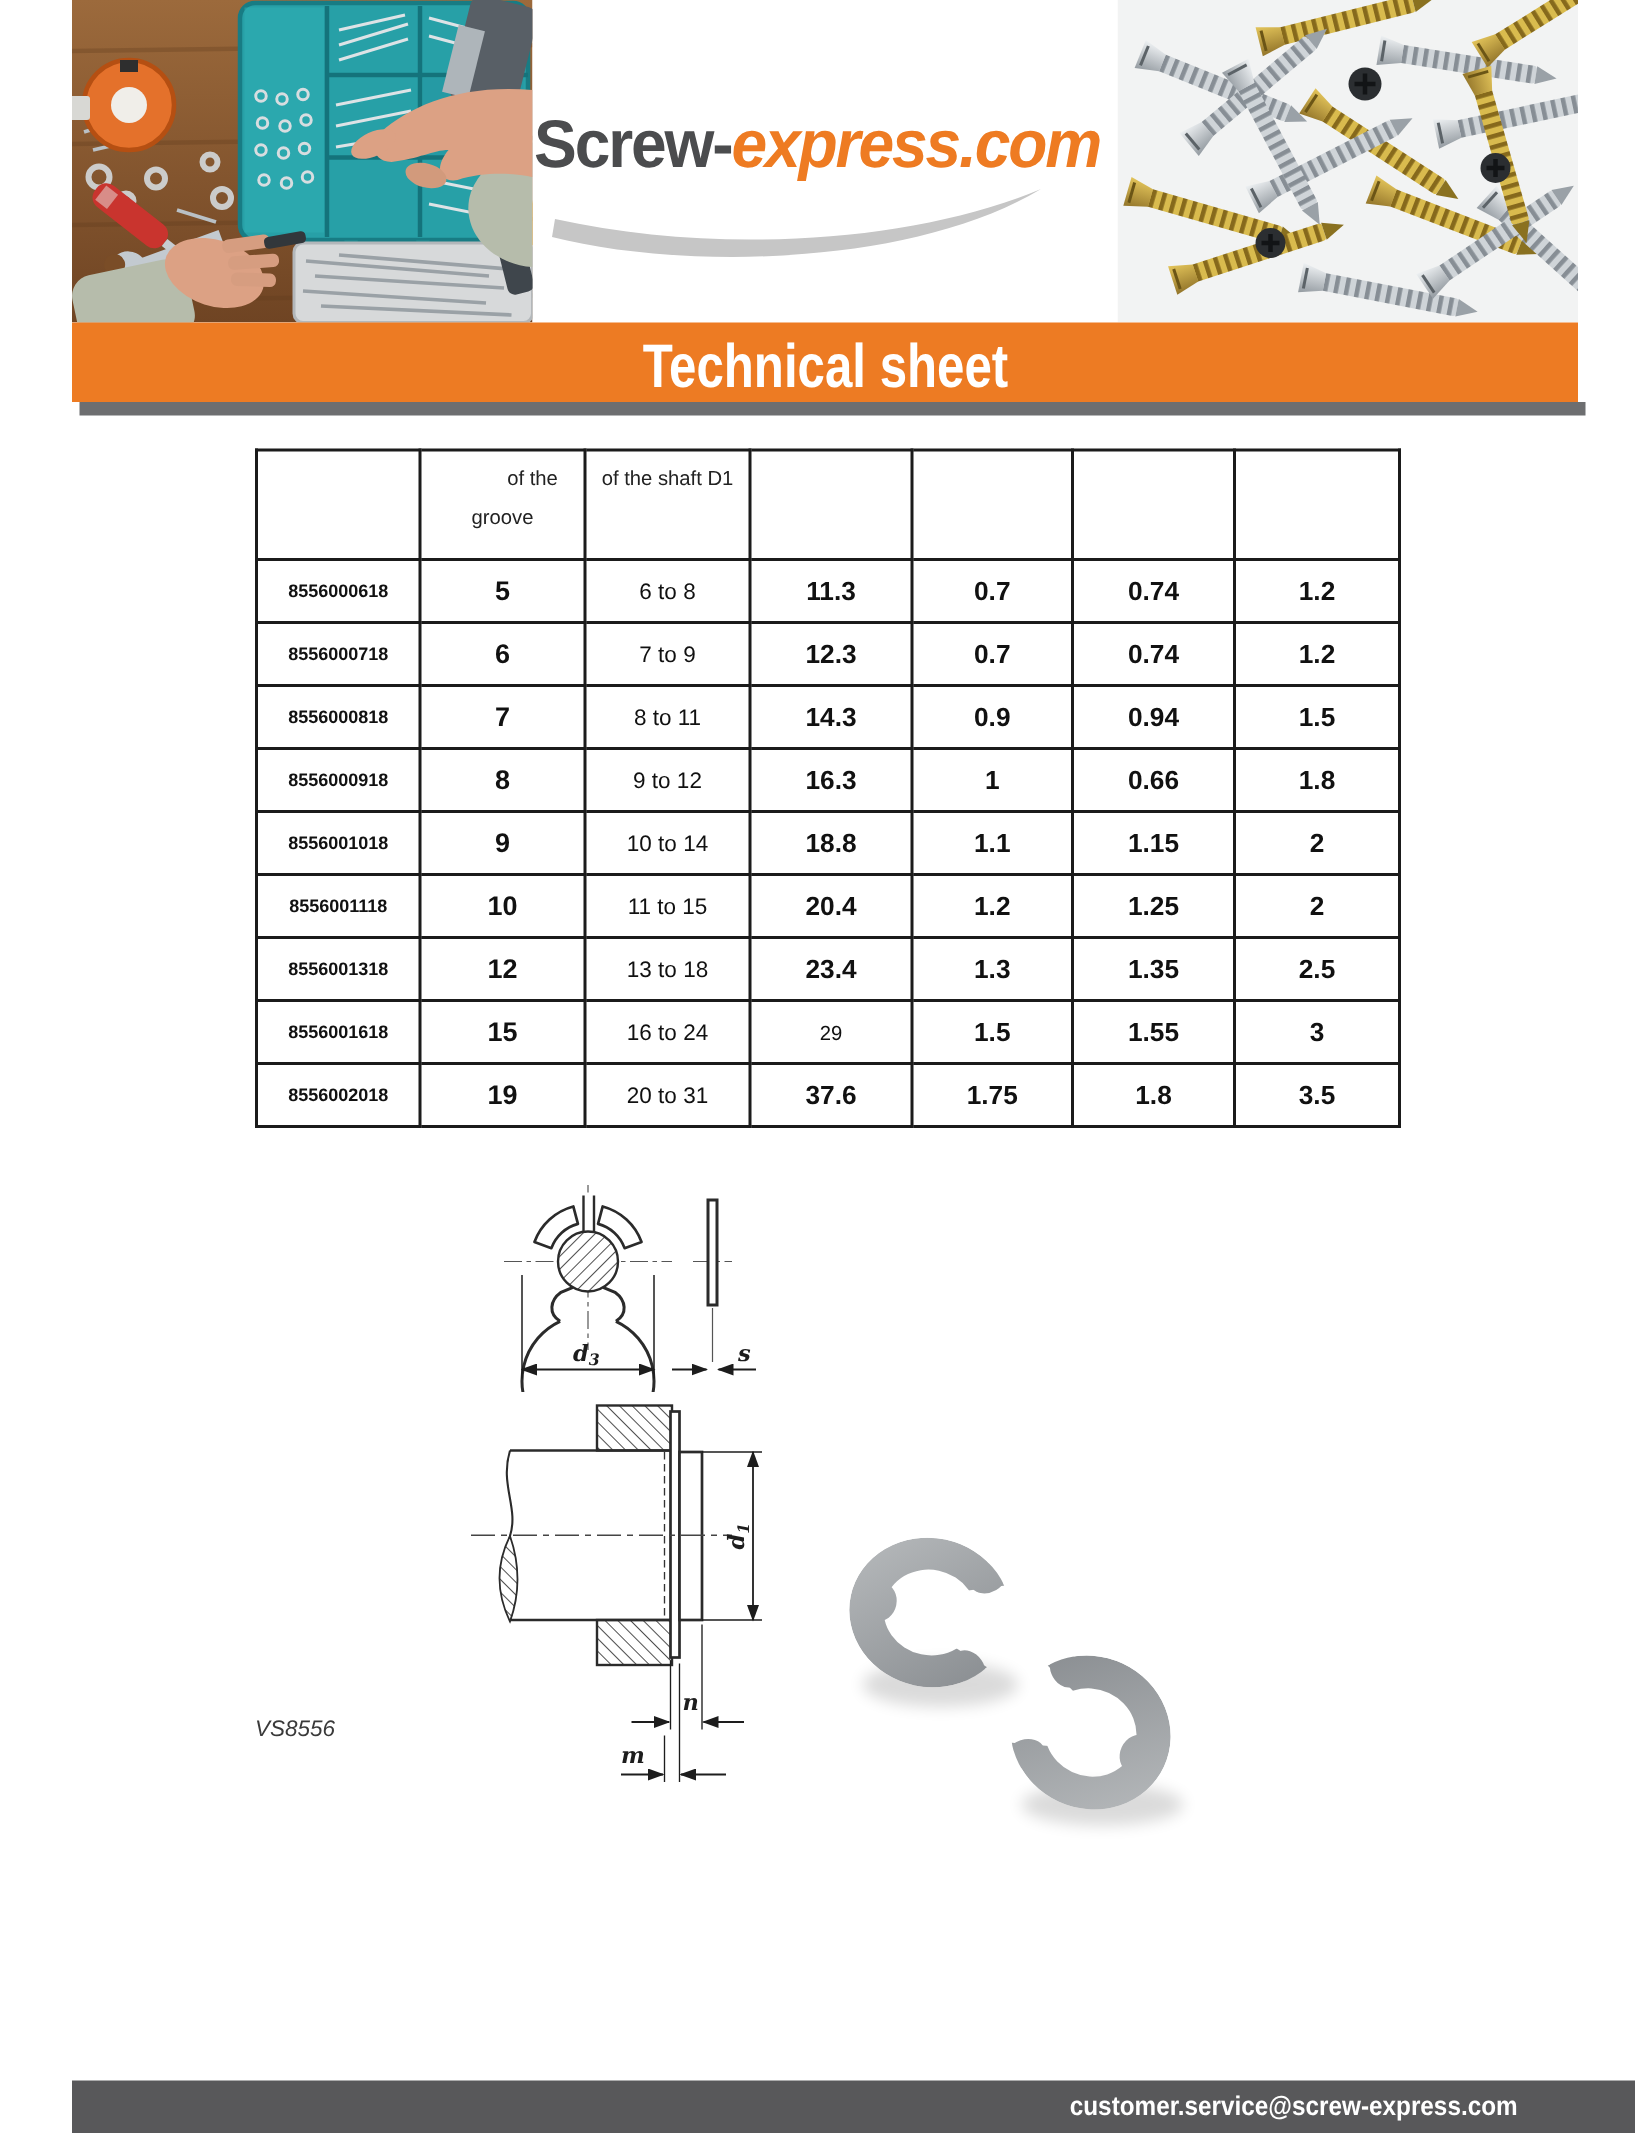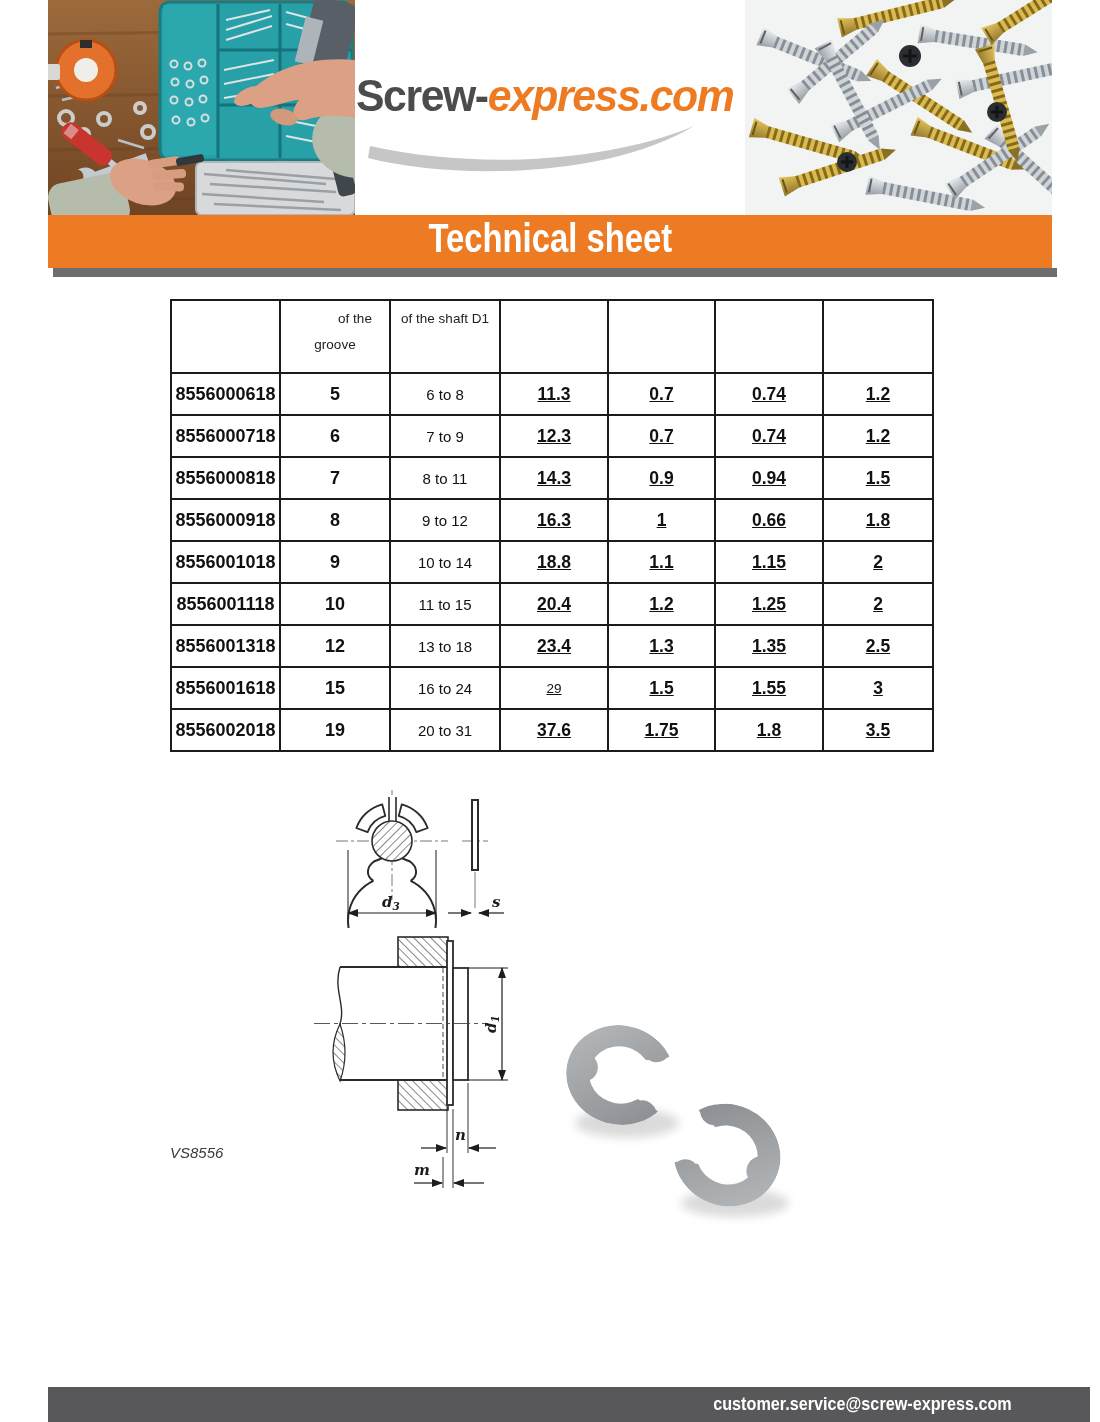--- a/index.html
+++ b/index.html
@@ -9,37 +9,37 @@
 
   
   .photo{position:absolute;top:0;height:215px;overflow:hidden;}
   .logo-wrap{position:absolute;left:356px;top:70px;width:390px;height:110px;}
   .logo-line{font-size:45px;font-weight:bold;letter-spacing:-1.5px;white-space:nowrap;
              display:inline-block;transform:scaleX(.95);transform-origin:left center;}
   .logo-gray{color:#4b4c4e;}
   .logo-orange{color:#ee7b22;font-style:italic;}
 
   .banner{position:absolute;left:48px;top:215px;width:1004px;height:53px;background:#ed7b23;
-          display:flex;align-items:flex-start;justify-content:center;}
+          display:flex;align-items:flex-end;justify-content:center;}
   .banner-text{color:#fff;font-size:41px;font-weight:bold;letter-spacing:0px;
                display:inline-block;transform:scaleX(.8);}
   .gray-strip{position:absolute;left:53px;top:268px;width:1004px;height:9px;background:#6d6e70;}
 
   
   .sheet-table{position:absolute;left:170px;top:299px;border-collapse:collapse;
                table-layout:fixed;width:762px;background:#fff;}
   .sheet-table td{border:2px solid #1b1b1b;text-align:center;vertical-align:middle;
                   color:#111;padding:0;}
   .hdr td{height:61px;vertical-align:top;padding-top:10px;font-size:13.5px;color:#222;}
   .hdr .groove-l1{display:block;margin-bottom:11px;padding-left:40px;}
   .row td{height:40px;}
-  .c0{font-weight:bold;font-size:18px;}
+  .c0{font-weight:bold;font-size:12px;}
   .c1{font-weight:bold;font-size:18px;}
   .c2{font-size:15px;}
-  .cv{font-weight:bold;font-size:17.5px;text-decoration:underline;}
+  .cv{font-weight:bold;font-size:17.5px;}
   .cv.light{font-weight:normal;font-size:13.5px;}
 
   .ref-code{position:absolute;left:170px;top:1144px;font-size:15px;font-style:italic;color:#3a3a3a;}
 
   .footer{position:absolute;left:48px;top:1387px;width:1042px;height:35px;background:#58585a;
           display:flex;align-items:center;justify-content:flex-end;padding:0;box-sizing:border-box;}
   .footer-text{color:#fff;font-size:18px;font-weight:bold;margin-right:78px;
                display:inline-block;transform:scaleX(.9);transform-origin:right center;}
 
   .dim-label{font-family:"DejaVu Serif",serif;font-style:italic;font-weight:bold;

